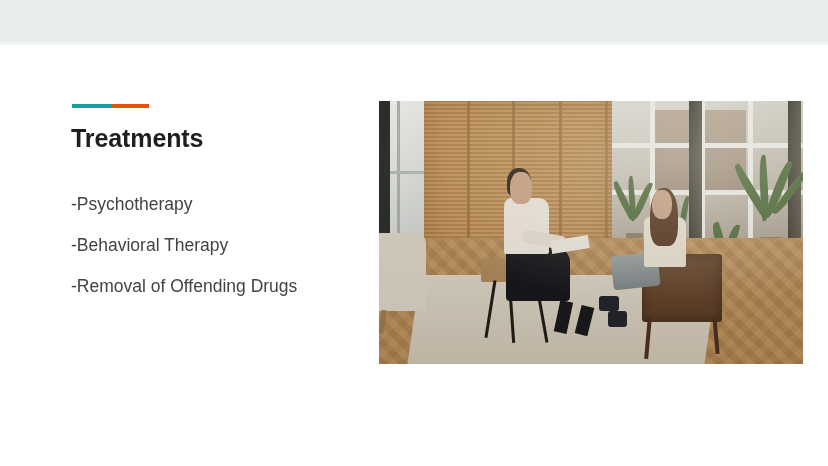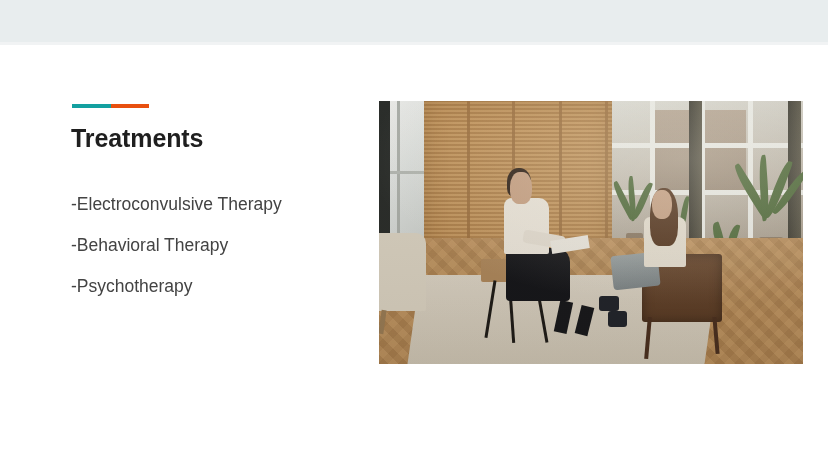--- a/index.html
+++ b/index.html
@@ -402,23 +402,23 @@
   <div class="slide">
 
     <div class="accent-rule">
       <div class="accent-teal"></div>
       <div class="accent-orange"></div>
     </div>
 
     <div class="slide-title">Treatments</div>
 
     <ul class="bullet-list">
-      <li>-Electroconvulsive Therapy</li>
+      <li>-Psychotherapy</li>
       <li>-Behavioral Therapy</li>
-      <li>-Psychotherapy</li>
+      <li>-Removal of Offending Drugs</li>
     </ul>
 
     <div class="photo-frame" aria-label="Therapist with clipboard and client seated in armchairs by a window">
       <div class="photo-scene">
 
         <div class="wall"></div>
 
         <div class="win-left"></div>
         <div class="win-left-dark"></div>
 

